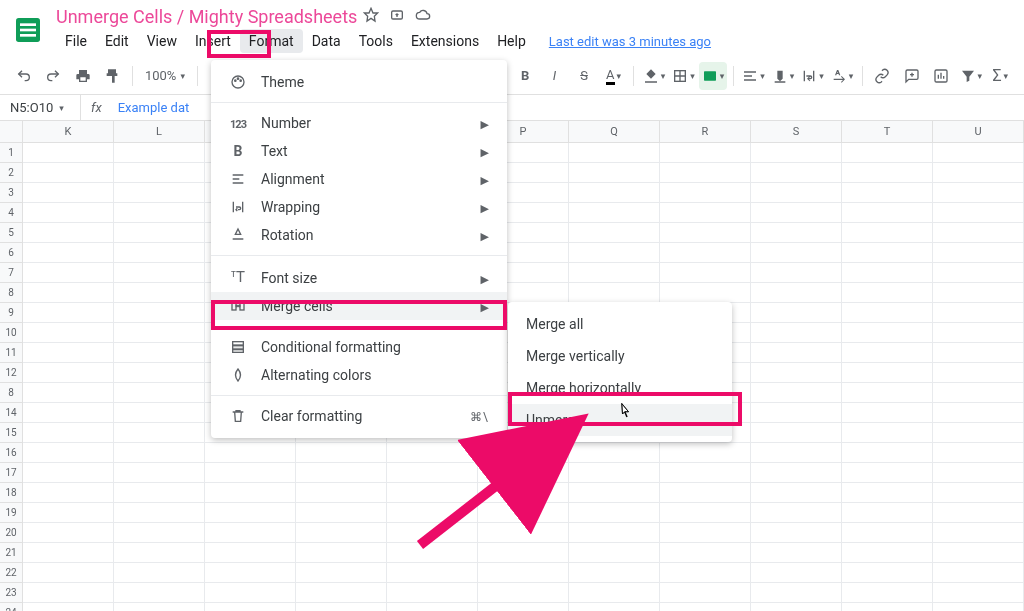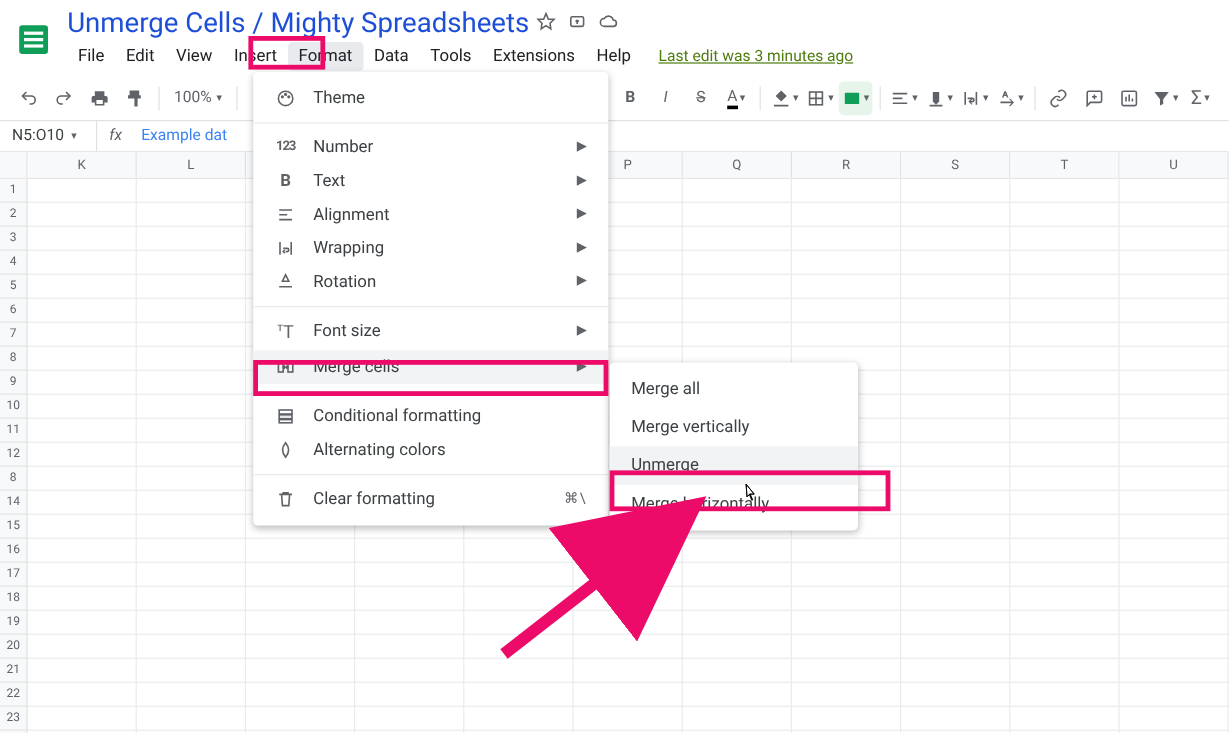--- a/index.html
+++ b/index.html
@@ -14,28 +14,28 @@
     position: relative;
   }
   
   .docs-header { padding: 6px 10px 0 10px; }
   .title-row { display: flex; align-items: center; gap: 10px; }
   .app-icon {
     width: 36px; height: 36px; border-radius: 6px;
     display:flex; align-items:center; justify-content:center;
     color:#0f9d58;
   }
-  .doc-title { font-size: 23px; color:#1d4ed8; }
+  .doc-title { font-size: 18px; color:#ec4899; }
   .star-row { display:flex; gap:10px; margin-left:6px; color:#5f6368; }
   .star-row svg, .star-row .uicon { width:16px; height:16px; }
 
   .menubar { display:flex; gap:0; margin-left: 50px; margin-top:2px; align-items:center;justify-content:space-between; }
   .menu-item { padding: 4px 9px; font-size:14px; color:#202124; cursor:pointer; border-radius:4px; }
   .menu-item.open { background:#e8eaed; }
-  .last-edit { margin-left: 14px; font-size:13px; color:#4d7c0f; text-decoration: underline; cursor:pointer;}
+  .last-edit { margin-left: 14px; font-size:13px; color:#3b82f6; text-decoration: underline; cursor:pointer;}
   .hl-box { position:absolute; border: 4px solid #ec0b68; pointer-events:none; z-index:30; }
 
   
   .toolbar {
     display:flex; align-items:center; gap:2px;
     padding: 4px 10px; border-bottom:1px solid #e0e0e0; margin-top:4px;
     height:38px;
   }
   .tb-btn { width:28px; height:28px; display:flex; align-items:center; justify-content:center; color:#5f6368; cursor:pointer; border-radius:4px;}
   .tb-sep { width:1px; height:20px; background:#e0e0e0; margin:0 4px; }
@@ -56,29 +56,29 @@
   .row { display:flex; height:20px; }
   .rn { width:34px; display:flex; align-items:center; justify-content:center; font-size:10px; color:#5f6368; border-right:1px solid #e0e0e0; border-bottom:1px solid #e0e0e0; background:#f8f9fa;}
   .cell { flex:0 0 91px; border-right:1px solid #e8eaed; border-bottom:1px solid #e8eaed; }
 
   
   .menu {
     position:absolute; background:#fff; box-shadow:0 2px 6px rgba(0,0,0,0.25);
     border-radius:4px; padding:8px 0; z-index:20; font-size:14px;
   }
   .menu.format { left:211px; top:60px; width:296px; }
-  .m-item { display:flex; align-items:flex-start; gap:14px; padding:6px 18px; cursor:pointer; color:#3c4043; position:relative;}
+  .m-item { display:flex; align-items:flex-end; gap:14px; padding:6px 18px; cursor:pointer; color:#3c4043; position:relative;}
   .m-item:hover, .m-item.hover { background:#f1f3f4; }
   .m-icon { width:18px; display:flex; justify-content:center; color:#5f6368; font-size:14px;}
   .m-label { flex:1; }
   .m-arrow { color:#5f6368; font-size:11px; }
   .m-shortcut { color:#5f6368; font-size:12px; letter-spacing:1px;}
   .m-sep { height:1px; background:#e8eaed; margin:6px 0; }
 
-  .menu.sub { left:508px; top:302px; width:207px; padding:6px 0;}
+  .menu.sub { left:508px; top:302px; width:224px; padding:6px 0;}
   .menu.sub .m-item { padding:8px 18px; }
 
   
   .arrow-svg { position:absolute; left:0; top:0; width:1024px; height:611px; pointer-events:none; z-index:40;}
 
   .caret { font-size:9px; color:#5f6368; }
   .tri-down::after{content:"▾"; font-size:9px; color:#5f6368; margin-left:2px;}
 
   .icon-svg { width:16px; height:16px; }
 </style>
@@ -716,25 +716,25 @@
     </div>
   </div>
 
 <div class="menu sub" id="sub-menu">
     <div class="m-item">
       <span class="m-label">Merge all</span>
     </div>
     <div class="m-item">
       <span class="m-label">Merge vertically</span>
     </div>
+    <div class="m-item">
+      <span class="m-label">Merge horizontally</span>
+    </div>
     <div class="m-item hover">
       <span class="m-label">Unmerge</span>
-    </div>
-    <div class="m-item">
-      <span class="m-label">Merge horizontally</span>
     </div>
   </div>
 
 <div class="hl-box" style="left:207px; top:30px; width:64px; height:28px;"></div>
 <div class="hl-box" style="left:211px; top:300px; width:296px; height:30px;"></div>
 <div class="hl-box" style="left:508px; top:392px; width:234px; height:34px;"></div>
 
 <svg class="arrow-svg">
   <defs>
     <marker id="ah" markerWidth="12" markerHeight="12" refX="9" refY="6" orient="auto">

